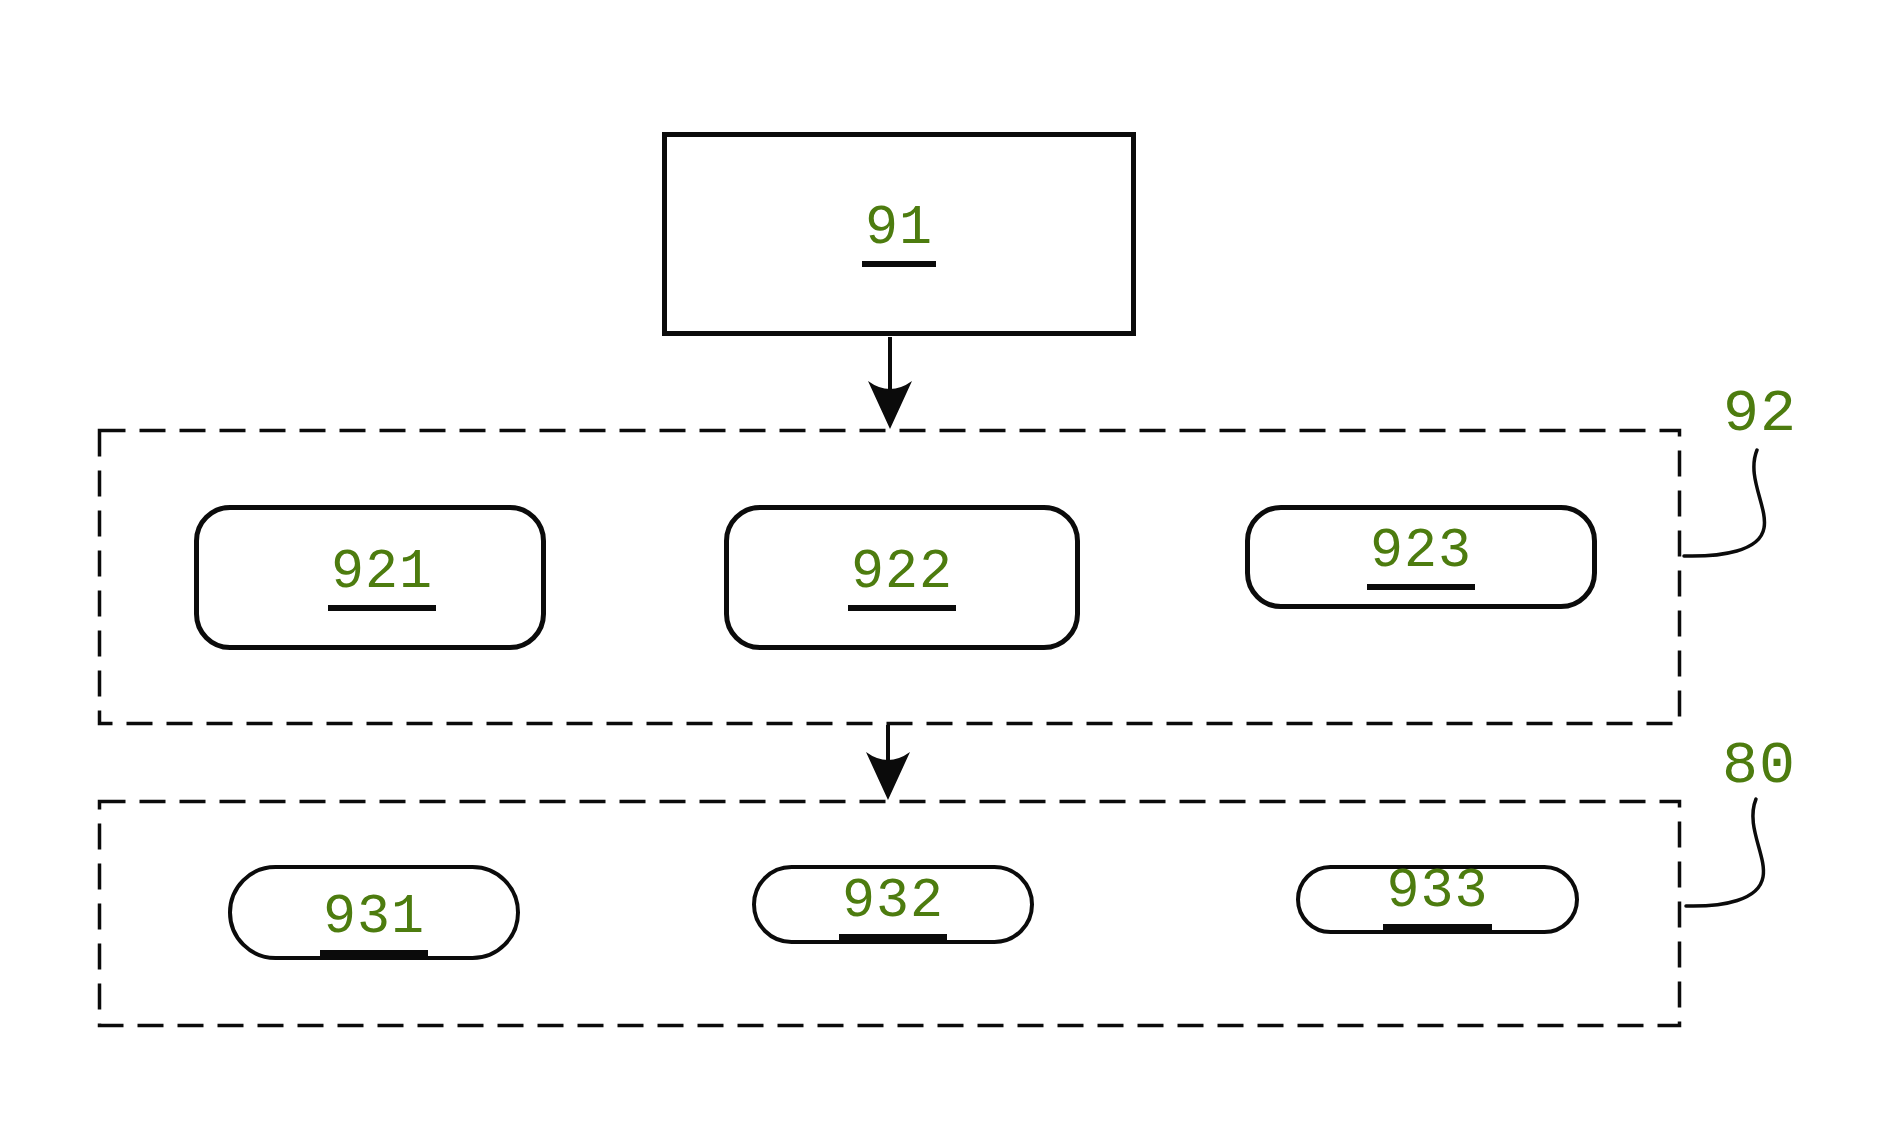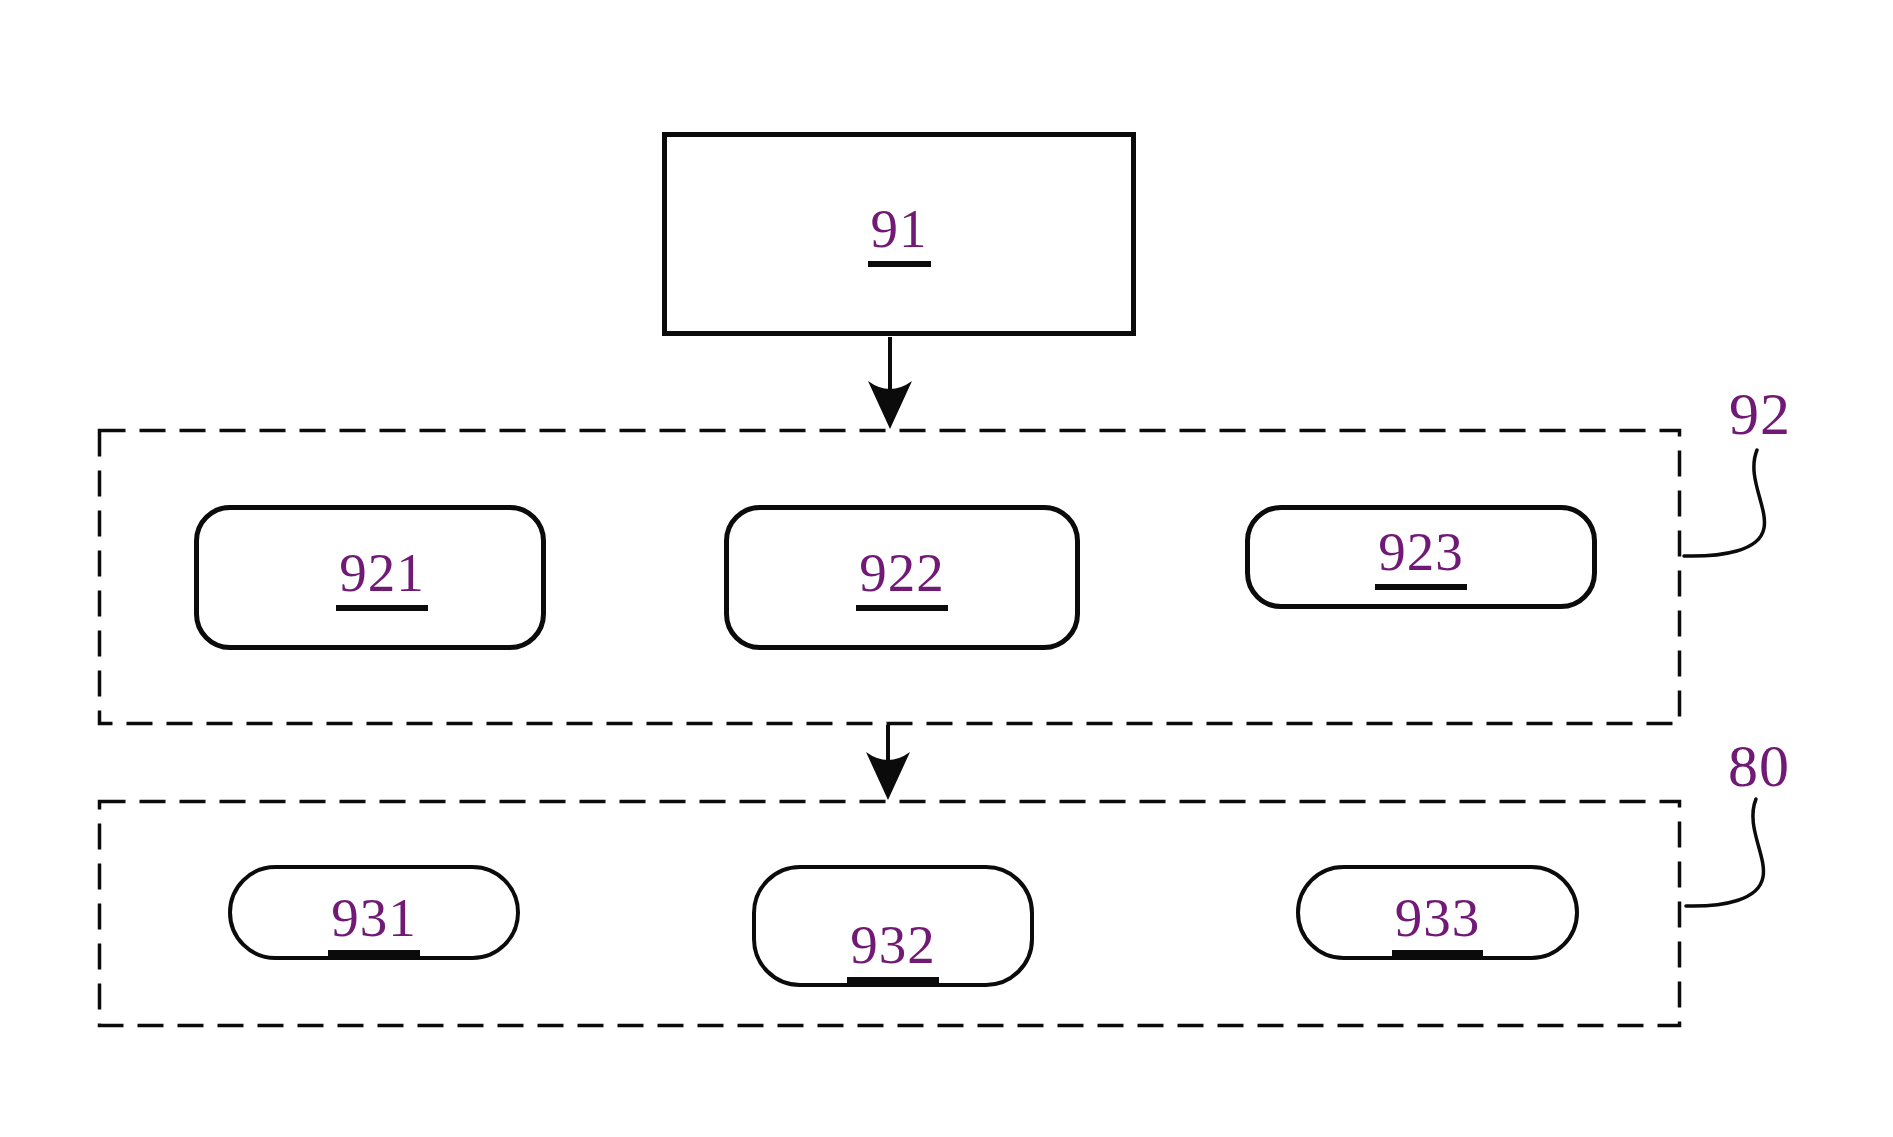--- a/index.html
+++ b/index.html
@@ -5,22 +5,22 @@
   html, body {
     margin: 0;
     padding: 0;
     background: #ffffff;
   }
   .canvas {
     position: relative;
     width: 1893px;
     height: 1137px;
     background: #ffffff;
-    font-family: Liberation Serif, serif;
-    color: #701a75;
+    font-family: Liberation Mono, monospace;
+    color: #4d7c0f;
     overflow: hidden;
   }
   .lines {
     position: absolute;
     left: 0;
     top: 0;
   }
   .node {
     position: absolute;
     box-sizing: border-box;
@@ -87,23 +87,23 @@
   <div class="node round" style="left:724px; top:505px; width:356px; height:145px;">
     <span class="ref">922</span>
   </div>
   <div class="node round" style="left:1245px; top:505px; width:352px; height:104px;">
     <span class="ref">923</span>
   </div>
 
   <div class="node pill" style="left:228px; top:865px; width:292px; height:95px;">
     <span class="ref">931</span>
   </div>
-  <div class="node pill" style="left:752px; top:865px; width:282px; height:122px;">
+  <div class="node pill" style="left:752px; top:865px; width:282px; height:79px;">
     <span class="ref">932</span>
   </div>
-  <div class="node pill" style="left:1296px; top:865px; width:283px; height:95px;">
+  <div class="node pill" style="left:1296px; top:865px; width:283px; height:69px;">
     <span class="ref">933</span>
   </div>
 
   <div class="group-label" style="left:1760px; top:384px;">92</div>
   <div class="group-label" style="left:1759px; top:736px;">80</div>
 
 </div>
 
 </body></html>

